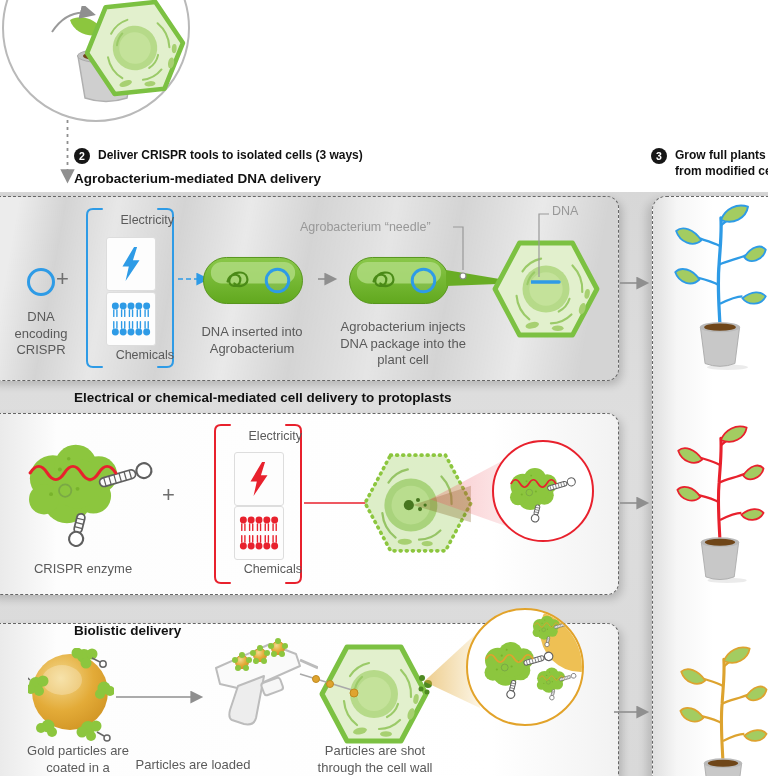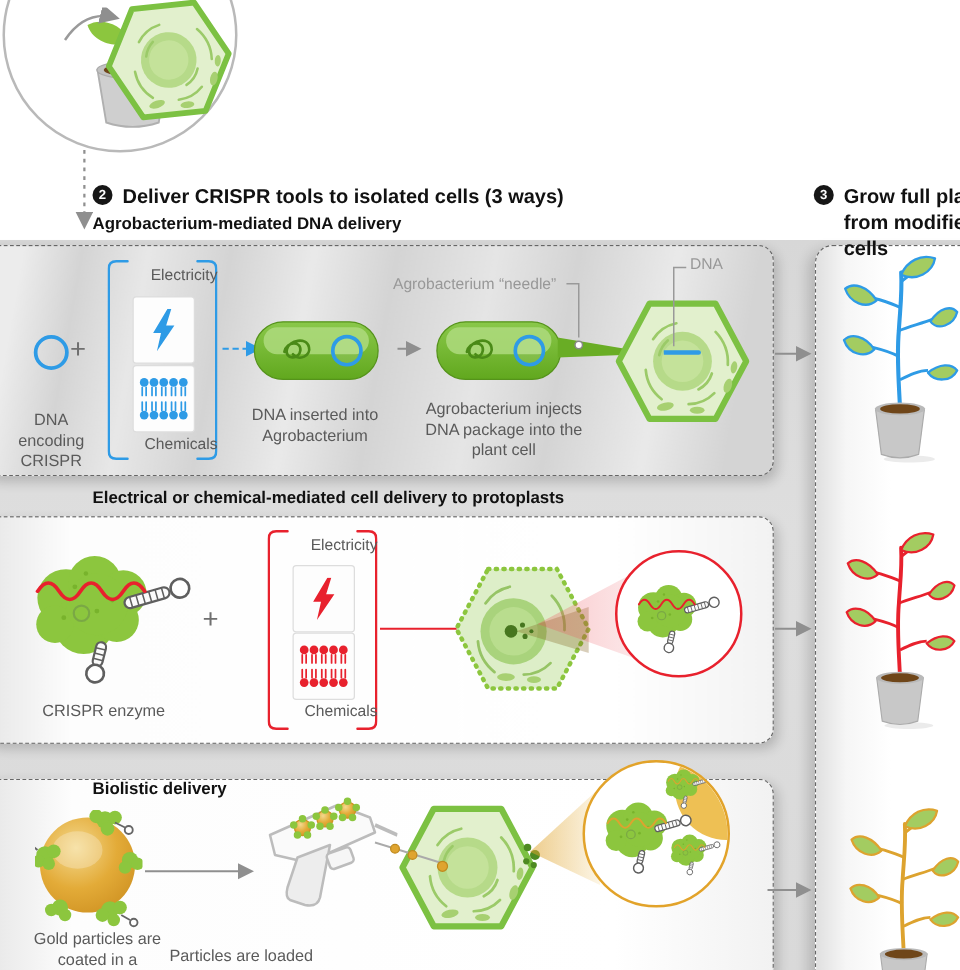--- a/index.html
+++ b/index.html
@@ -16,21 +16,21 @@
       rgba(255,255,255,.5) 84%,rgba(255,255,255,0) 94%),#d4d4d4;}
   .panel2{top:413px;height:180px;background:linear-gradient(90deg,#e6e6e6 0,#fdfdfd 70px,#fff 80%,#f2f2f2);}
   .panel3{top:623px;height:160px;background:linear-gradient(90deg,#e6e6e6 0,#fdfdfd 70px,#fff 80%,#f2f2f2);}
   .rightcol{position:absolute;left:652px;top:196px;width:140px;height:604px;
         background:linear-gradient(90deg,#e0e0e0 0,#f6f6f6 24px,#fff 60px);
         border:1px dashed #666;border-radius:14px 0 0 0;box-shadow:-5px 4px 10px rgba(0,0,0,.16);}
   .abs{position:absolute;}
   .steprow{position:absolute;display:flex;align-items:flex-start;gap:8px;}
   .badge{flex:0 0 auto;width:16px;height:16px;border-radius:50%;background:#161616;color:#fff;
          font-size:10.5px;font-weight:bold;text-align:center;line-height:16px;}
-  .steplabel{font-size:16px;font-weight:bold;color:#111;line-height:1.3;}
+  .steplabel{font-size:12px;font-weight:bold;color:#111;line-height:1.3;}
   .subh{position:absolute;font-size:13.5px;font-weight:bold;color:#111;}
   .cap{position:absolute;font-size:13px;line-height:1.28;color:#5a5a5a;text-align:center;}
   .lab{position:absolute;font-size:12.5px;color:#989898;}
   .lab2{position:absolute;font-size:12.5px;color:#5a5a5a;text-align:right;}
   .plus{position:absolute;font-size:22px;color:#6f6f6f;}
   .icobox{position:absolute;width:48px;height:52px;background:#fdfdfd;border:1px solid #ddd;
           border-radius:3px;display:flex;align-items:center;justify-content:center;}
   .ring{position:absolute;border-radius:50%;border:3px solid #2e9be6;}
   .mag{position:absolute;border-radius:50%;background:#fff;overflow:hidden;}
   .mag-red{border:2.5px solid #e8212d;}
@@ -207,39 +207,39 @@
     <svg width="20" height="34">
         <use href="#sym-bolt" width="20" height="34"></use>
       </svg>
   </div>
   <div class="icobox" style="left: 106px; top: 292px; color: rgb(46, 155, 230);">
     <svg width="40" height="36">
         <use href="#sym-lipid" width="40" height="36"></use>
       </svg>
   </div>
   <div class="lab2" style="left:86px;top:348px;width:88px">Chemicals</div>
-  <div class="cap" style="left:0px;top:328px;width:82px">DNA encoding CRISPR</div>
+  <div class="cap" style="left:0px;top:309px;width:82px">DNA encoding CRISPR</div>
   <svg class="abs" style="left:176px;top:272px" width="42" height="14">
     <line x1="2" y1="7" x2="30" y2="7" stroke="#2e9be6" stroke-width="1.6" stroke-dasharray="5,3" marker-end="url(#ah-blue)"></line>
   </svg>
   <svg class="abs" style="left:202px;top:256px" width="102" height="49">
     <use href="#sym-pill" width="102" height="49"></use>
   </svg>
   <div class="cap" style="left:182px;top:324px;width:140px">DNA inserted into Agrobacterium</div>
   <svg class="abs" style="left:316px;top:272px" width="28" height="14">
     <line x1="2" y1="7" x2="18" y2="7" stroke="#8f8f8f" stroke-width="1.6" marker-end="url(#ah-gray)"></line>
   </svg>
   <svg class="abs" style="left:348px;top:256px" width="102" height="49">
     <use href="#sym-pill" width="102" height="49"></use>
   </svg>
   <svg class="abs" style="left:446px;top:266px" width="84" height="24">
     <polygon points="0,4 0,20 78,17" fill="#69ad25"></polygon>
     <circle cx="17" cy="10" r="3" fill="#fff" stroke="#888" stroke-width="1.2"></circle>
   </svg>
-  <div class="lab" style="left:300px;top:220px;width:145px;text-align:right">Agrobacterium “needle”</div>
+  <div class="lab" style="left:300px;top:220px;width:145px;text-align:left">Agrobacterium “needle”</div>
   <svg class="abs" style="left:453px;top:224px" width="16" height="52">
     <path d="M0,3 H10 V46" stroke="#999" stroke-width="1.2" fill="none"></path>
   </svg>
   <svg class="abs" style="left:491px;top:240px" width="110" height="98">
     <use href="#sym-cell" width="110" height="98"></use>
   </svg>
   <svg class="abs" style="left: 531px; top: 276px; color: rgb(46, 155, 230);" width="30" height="12">
     <line x1="0" y1="6" x2="28" y2="6" stroke="currentColor" stroke-width="3.5" stroke-linecap="round"></line>
   </svg>
   <svg class="abs" style="left:537px;top:211px" width="20" height="72">
@@ -417,20 +417,21 @@
         <circle cx="34" cy="24" r="3.5"></circle>
         <circle cx="58" cy="33" r="4"></circle>
     </g>
     <g fill="#4e8a22">
       <circle cx="126" cy="18" r="3"></circle>
         <circle cx="132" cy="24" r="4"></circle>
         <circle cx="125" cy="29" r="2.5"></circle>
       <circle cx="131" cy="32" r="2.5"></circle>
     </g>
   </svg>
+  <div class="cap" style="left:306px;top:743px;width:138px">Particles are shot through the cell wall</div>
   <div class="cone" style="left:424px;top:630px;width:56px;height:78px;
        clip-path:polygon(0 66%,100% 0,100% 100%);
        background:linear-gradient(90deg,rgba(223,164,47,.55),rgba(238,192,84,.15))"></div>
   <div class="mag mag-gold" style="left:466px;top:608px;width:114px;height:114px">
     <div class="abs" style="left:72px;top:-20px;width:82px;height:82px;border-radius:50%;background:#eec054"></div>
     <svg class="abs" style="left:8px;top:26px" width="84" height="64">
       <use href="#sym-enzyme" width="84" height="64"></use>
     </svg>
     <svg class="abs" style="left: 17px; top: 40px; color: rgb(221, 163, 47);" width="50" height="17">
       <use href="#sym-wave" width="50" height="17"></use>

